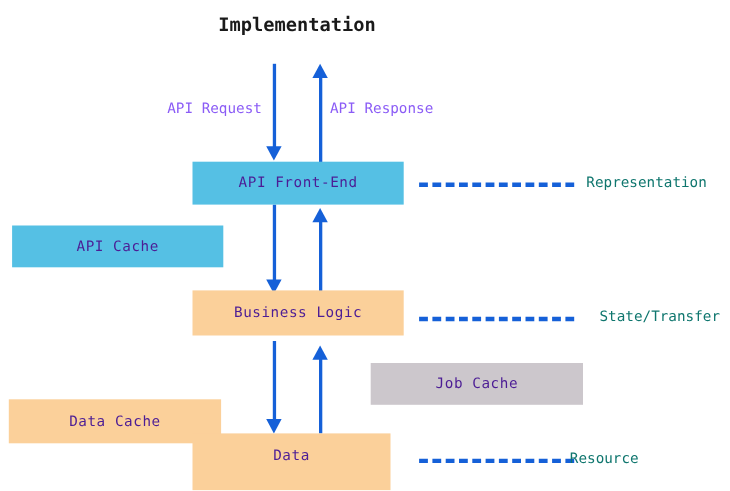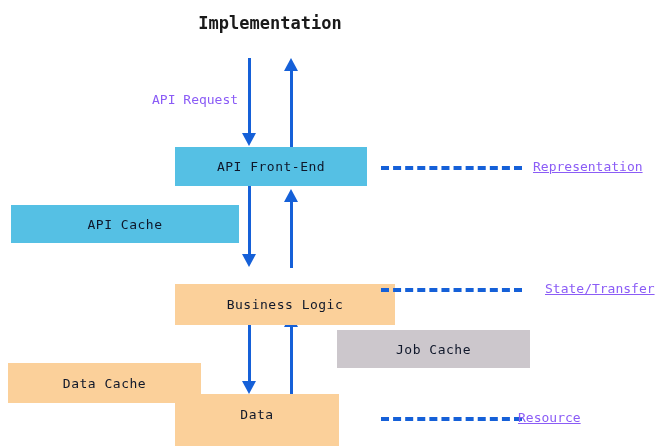--- a/index.html
+++ b/index.html
@@ -29,49 +29,49 @@
     letter-spacing: 0px;
   }
 
   
   .box {
     position: absolute;
     display: flex;
     align-items: center;
     justify-content: center;
     font-size: 13px;
-    color: #0f172a;
+    color: #4c1d95;
     letter-spacing: 0.5px;
     box-sizing: border-box;
   }
 
   #box-api-frontend {
     left: 175px; top: 147px; width: 192px; height: 39px;
     background: #55c0e4;
   }
   #box-api-cache {
-    left: 11px; top: 205px; width: 228px; height: 38px;
+    left: 11px; top: 205px; width: 192px; height: 38px;
     background: #55c0e4;
   }
   #box-business-logic {
-    left: 175px; top: 284px; width: 220px; height: 41px;
+    left: 175px; top: 264px; width: 192px; height: 41px;
     background: #fbd09a;
     text-align: center;
   }
   #box-data-cache {
     left: 8px; top: 329px; width: 193px; height: 40px;
     background: #fbd09a;
     margin-top: 34px;
   }
   #box-job-system {
     left: 337px; top: 330px; width: 193px; height: 38px;
     background: #ccc7cc;
   }
   #box-data {
-    left: 175px; top: 394px; width: 164px; height: 52px;
+    left: 175px; top: 394px; width: 180px; height: 52px;
     background: #fbd09a;
   }
   #box-data .box-label { transform: translateY(-6px); }
 
   
   .arrow-line {
     position: absolute;
     width: 3px;
     background: #1560d8;
   }
@@ -117,41 +117,41 @@
     border-top: 4px dashed #1560d8;
   }
   #dash-representation { left: 381px; top: 166px; width: 141px; }
   #dash-state          { left: 381px; top: 288px; width: 141px; }
   #dash-resource       { left: 381px; top: 417px; width: 141px; }
 
   
   .layer-label {
     position: absolute;
     font-size: 13px;
-    color: #8b5cf6;
+    color: #0f766e;
     white-space: nowrap;
-    text-decoration: underline;
   }
   #label-representation { left: 533px; top: 159px; }
   #label-state          { left: 545px; top: 281px; }
   #label-resource       { left: 518px; top: 410px; }
 </style>
 </head>
 <body>
 
 <div id="canvas">
 
   <div class="title">Implementation</div>
 
   <div class="arrow-line" id="arrow-request-line"></div>
   <div class="arrow-head down" id="arrow-request-head"></div>
   <div class="arrow-line" id="arrow-response-line"></div>
   <div class="arrow-head up" id="arrow-response-head"></div>
 
   <div class="flow-label" id="label-api-request">API Request</div>
+  <div class="flow-label" id="label-api-response">API Response</div>
 
   <div class="arrow-line" id="arrow-fe-bl-line"></div>
   <div class="arrow-head down" id="arrow-fe-bl-head"></div>
   <div class="arrow-line" id="arrow-bl-fe-line"></div>
   <div class="arrow-head up" id="arrow-bl-fe-head"></div>
 
   <div class="arrow-line" id="arrow-bl-data-line"></div>
   <div class="arrow-head down" id="arrow-bl-data-head"></div>
   <div class="arrow-line" id="arrow-data-bl-line"></div>
   <div class="arrow-head up" id="arrow-data-bl-head"></div>

